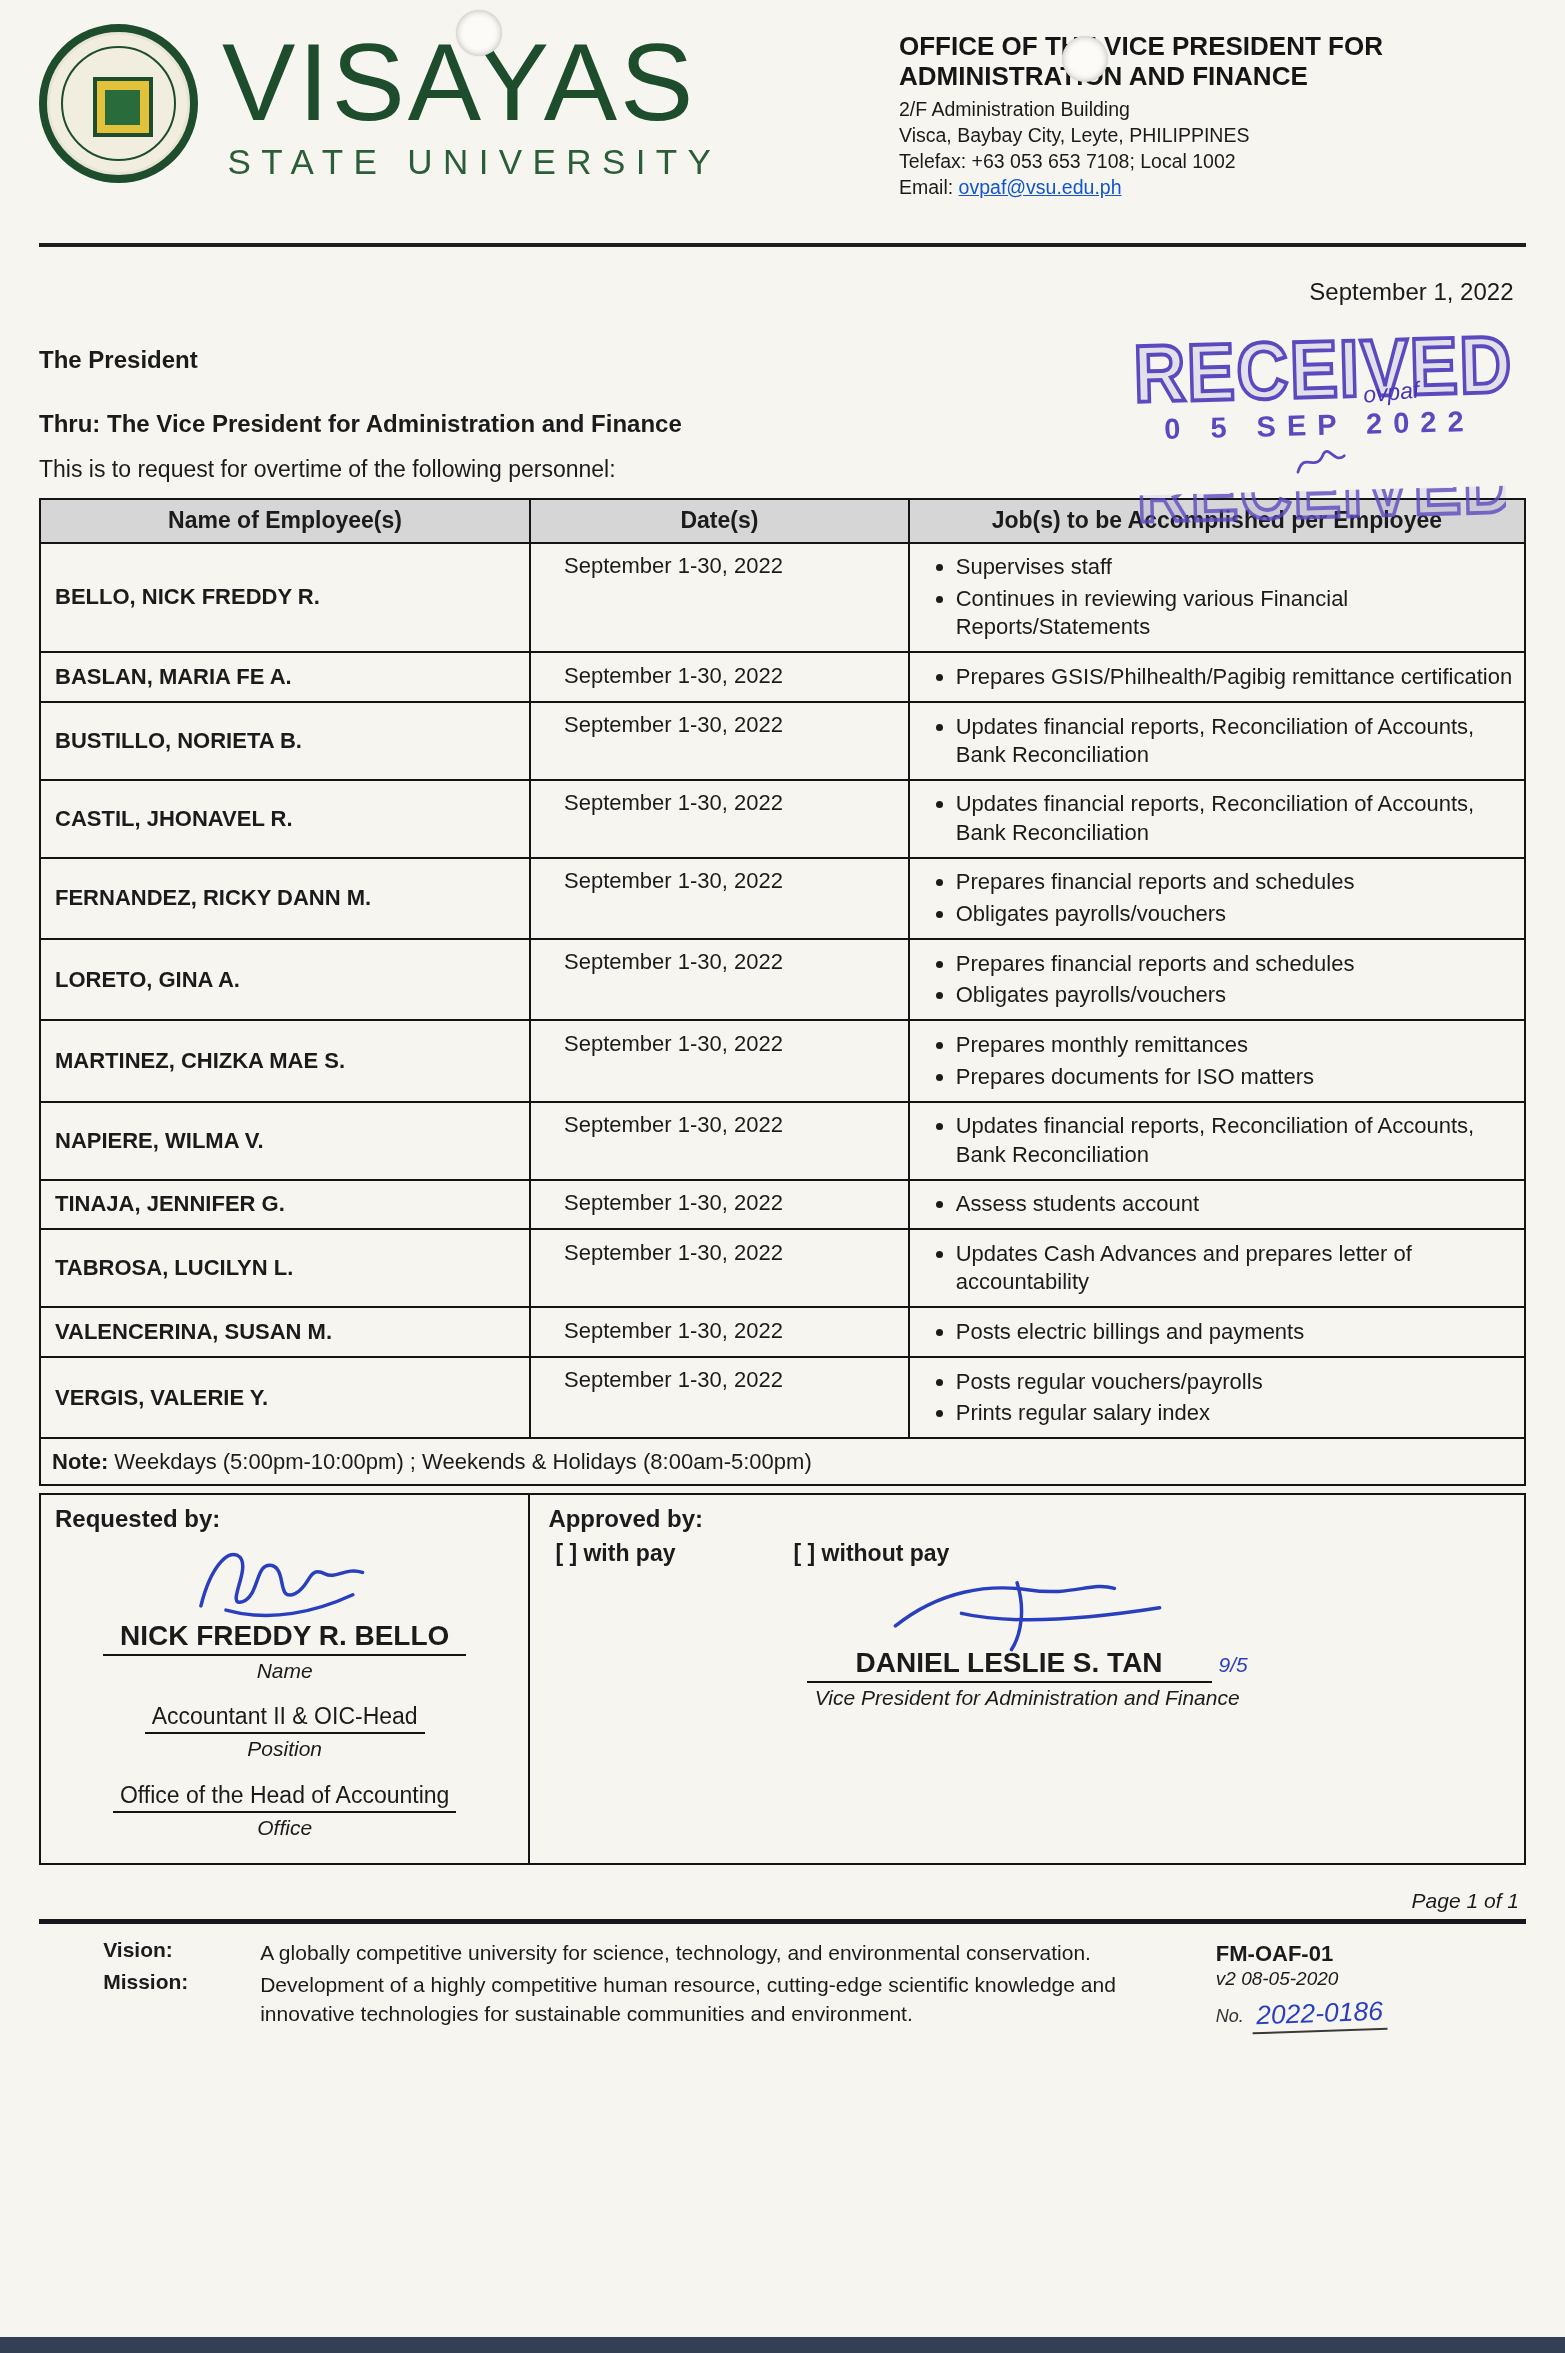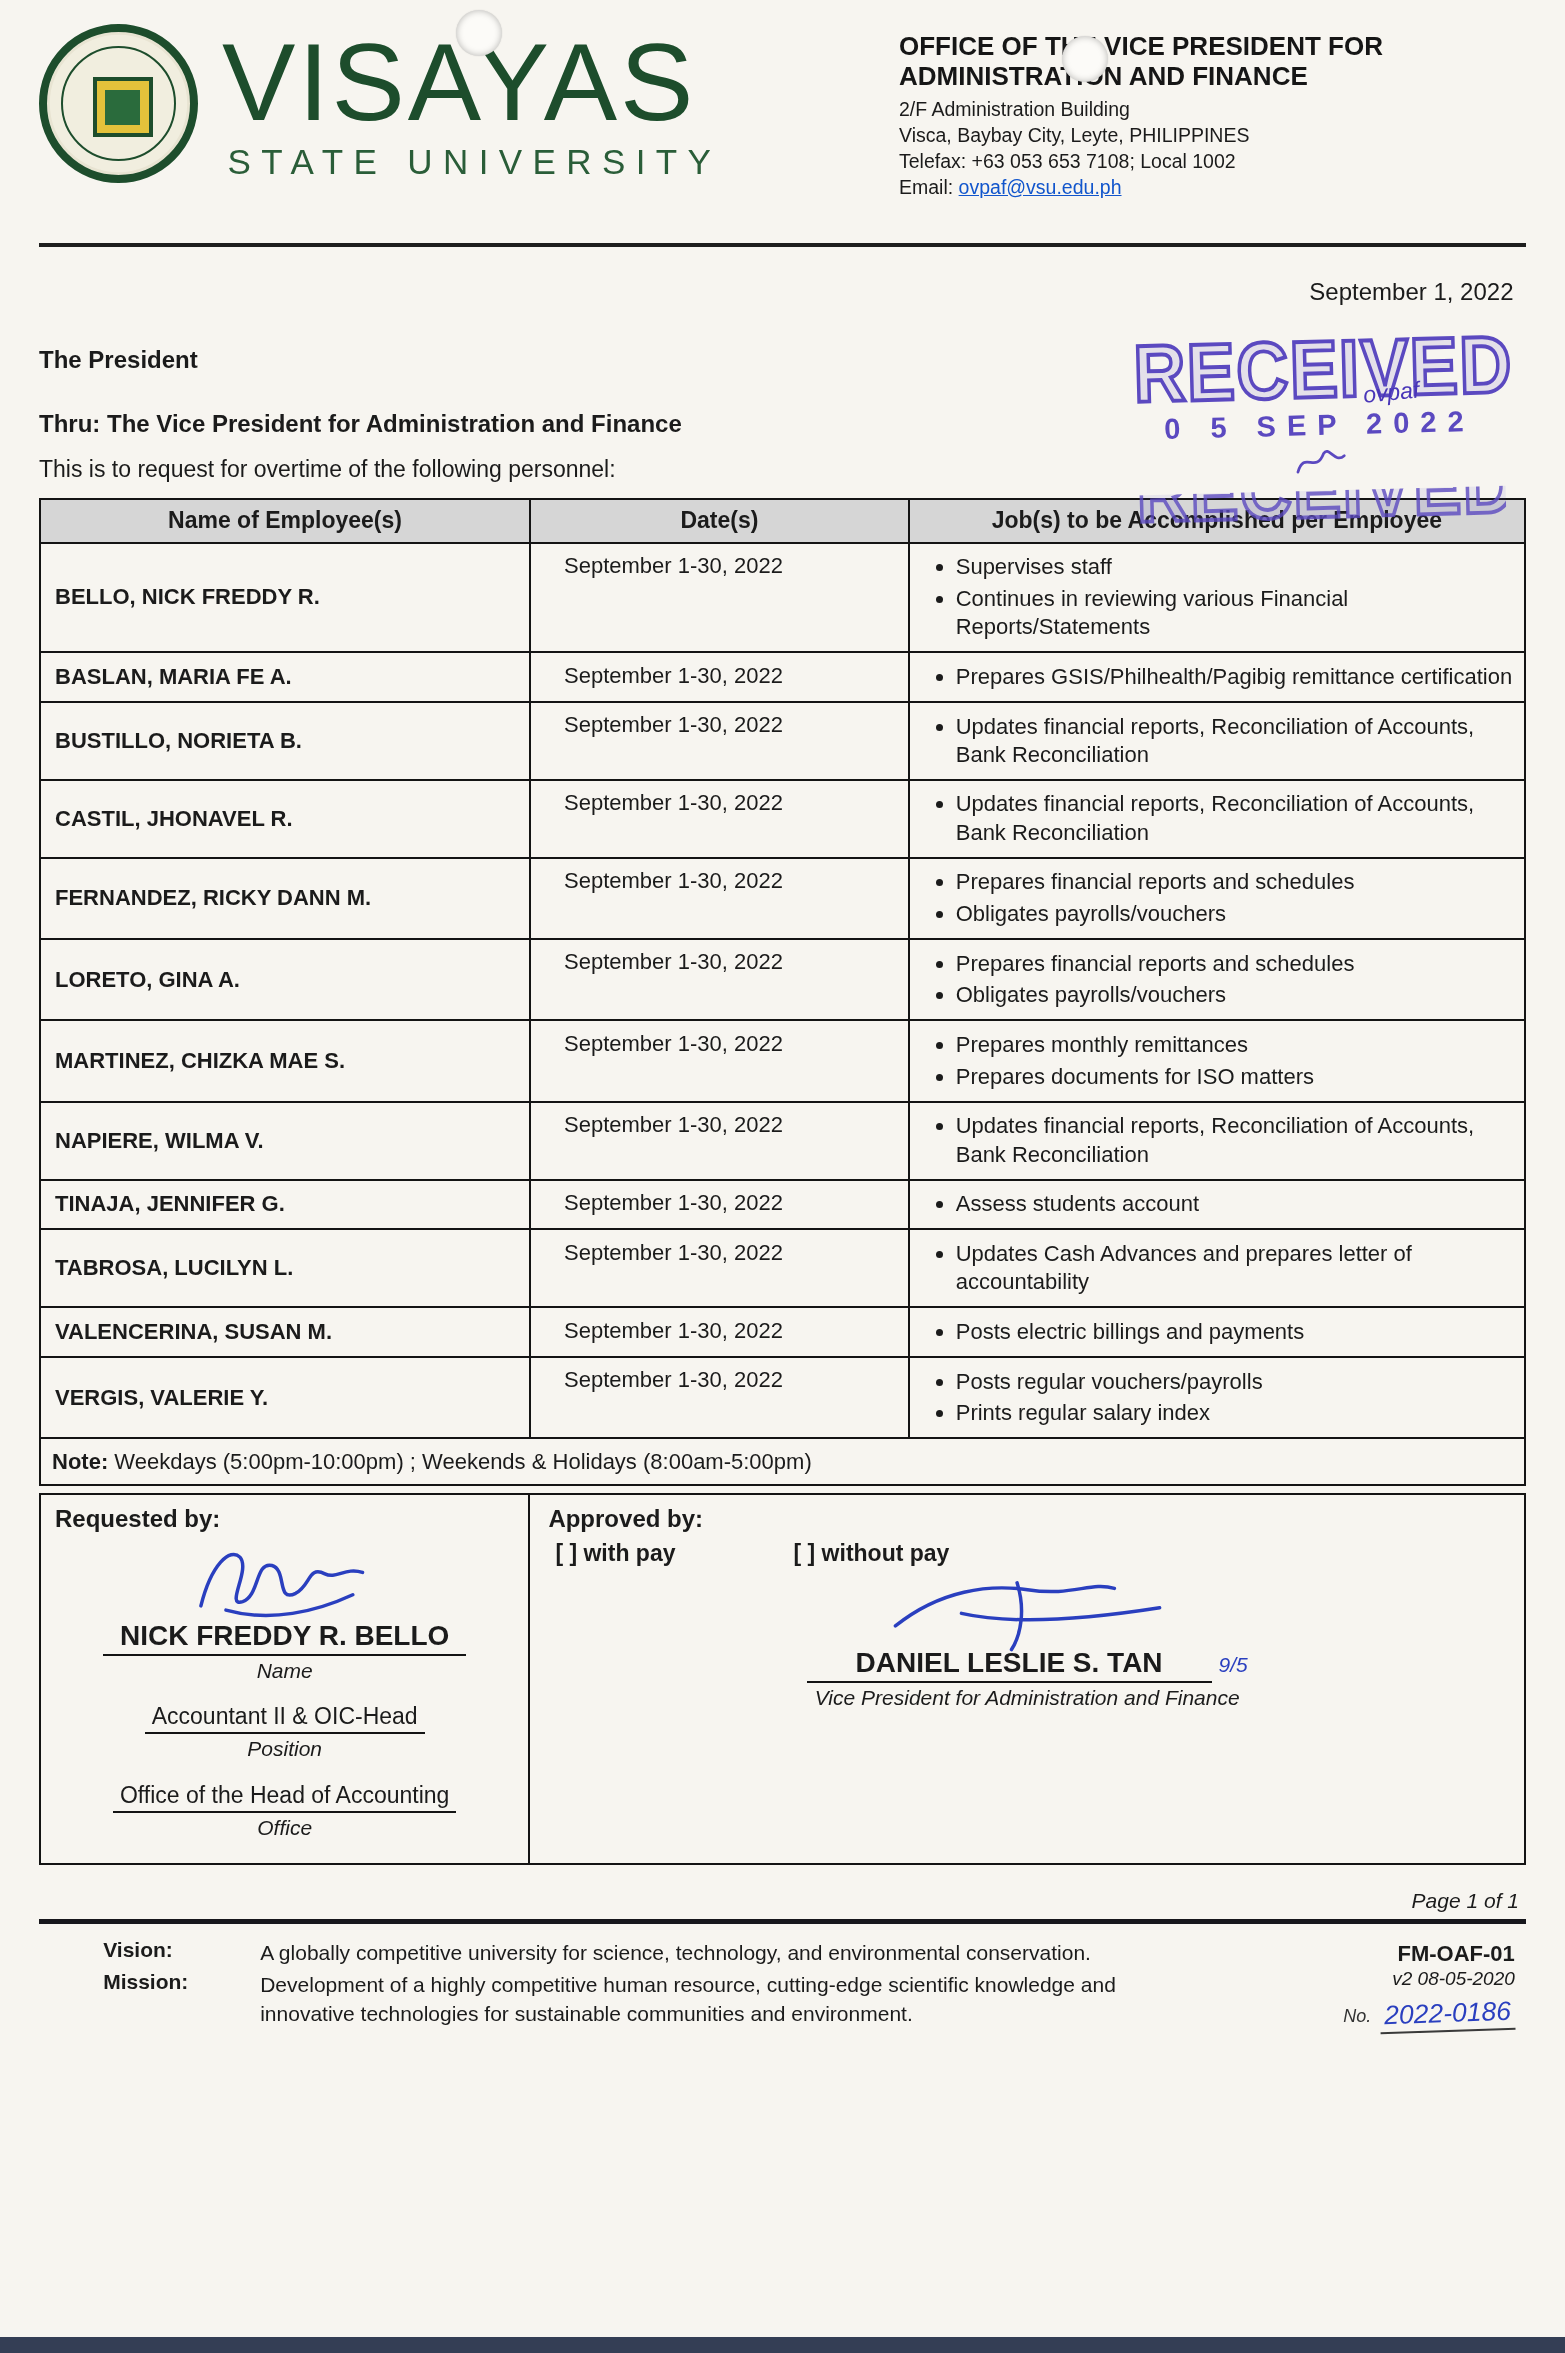--- a/index.html
+++ b/index.html
@@ -89,21 +89,21 @@
 
   
   footer{margin-top:24px;}
   .page-num{text-align:right;font-style:italic;font-size:21px;margin:0 7px 5.6px 0;}
   .foot-rule{height:4.9px;background:#17171c;}
   .foot-flex{display:flex;justify-content:space-between;padding:14px 4.2px 0;}
   .vm{padding-left:28px;}
   .vm-row{display:flex;margin-bottom:2.8px;}
   .vm-label{font-weight:bold;font-size:21px;width:157px;flex:none;margin-left:32px;}
   .vm-text{font-size:21px;line-height:1.4;max-width:926px;}
-  .form-meta{text-align:right;width:299px;padding-right:7px;}
+  .form-meta{width:299px;padding-right:7px;}
   .form-code{font-weight:bold;font-size:22px;margin-top:2.8px;}
   .form-ver{font-style:italic;font-size:19px;margin-top:1.4px;}
   .form-no{margin-top:8.4px;}
   .no-label{font-style:italic;font-size:18px;margin-right:8.4px;color:#333;}
   .handwritten{color:var(--ink-blue,#2a3fbf);font-size:26.5px;font-style:italic;display:inline-block;
                border-bottom:2.1px solid #3a3a3a;padding:0 4.2px 1.4px;transform:rotate(-2deg);}
 </style>
 </head>
 <body>
 

